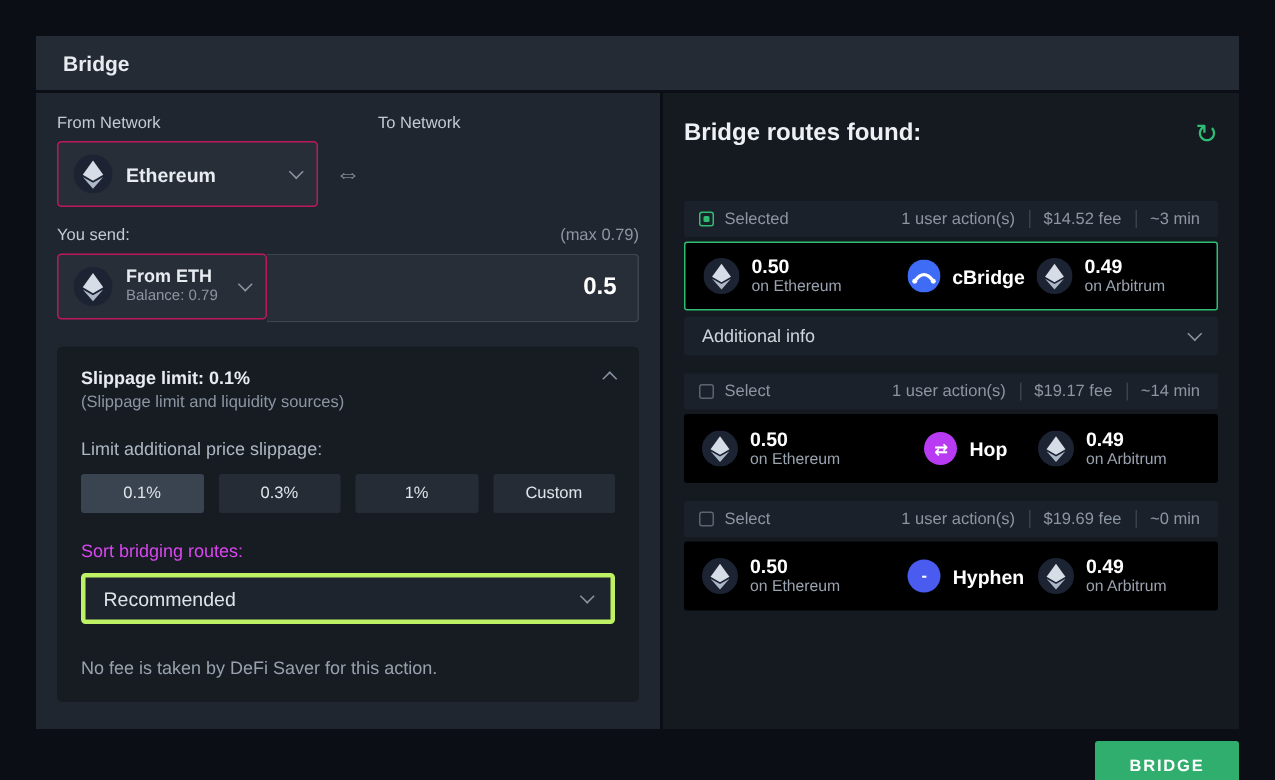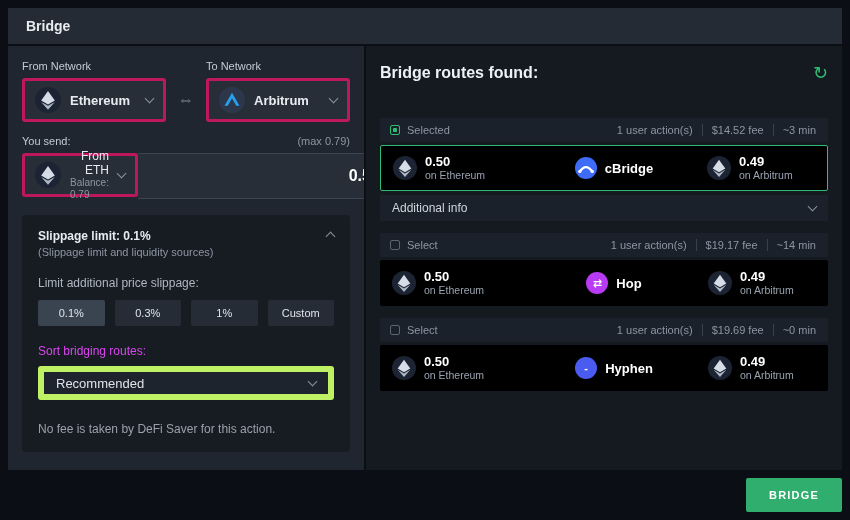--- a/index.html
+++ b/index.html
@@ -1,64 +1,64 @@
 <!DOCTYPE html>
 <html><head>
 <meta charset="utf-8">
 <style>
   * { margin:0; padding:0; box-sizing:border-box; }
   html,body { background:#000; }
   body { font-family:"Liberation Sans","DejaVu Sans",sans-serif; }
-  .app { width:850px; height:520px; background:#0b0e14; padding:8px; position:relative; }
+  .app { width:850px; height:520px; background:#0b0e14; padding:24px; position:relative; }
 
   .titlebar { height:36px; background:#252b34; display:flex; align-items:center;
     padding:0 18px; color:#e8ecf1; font-size:14px; font-weight:700; margin-bottom:2px; }
 
   .content { display:flex; gap:2px; height:424px; }
-  .left-panel { width:356px; background:#20262f; padding:14px; overflow:hidden; }
+  .left-panel { width:416px; background:#20262f; padding:14px; overflow:hidden; }
   .right-panel { flex:1; background:#151a21; padding:18px 14px; overflow:hidden; }
 
   .lbl { font-size:11px; color:#c2cad4; margin-bottom:6px; }
   .net-row { display:flex; }
   .net-col { flex:1; }
   .swap { width:40px; display:flex; align-items:center; justify-content:center;
     color:#7d8796; font-size:17px; padding-top:17px; cursor:pointer; }
 
-  .select { height:44px; background:#272e38; border:3px solid #be185d; border-radius:3px;
+  .select { height:44px; background:#272e38; border:1px solid #be185d; border-radius:3px;
     display:flex; align-items:center; padding:0 10px; gap:9px; cursor:pointer; }
   .select .txt { font-size:13px; font-weight:600; color:#e8ecf1; flex:1; }
 
   .chev { display:inline-block; width:7px; height:7px;
     border-right:1.5px solid #8a94a2; border-bottom:1.5px solid #8a94a2; }
   .chev.down { transform:rotate(45deg); margin-top:-3px; }
   .chev.up { transform:rotate(-135deg); margin-top:4px; }
 
   .send-label-row { display:flex; justify-content:space-between; margin-top:13px; margin-bottom:6px;gap:48px; }
   .send-label-row .lbl { margin:0; }
   .send-label-row .max { font-size:11px; color:#8c96a3; }
   .send-row { display:flex; }
   .token-select { width:174px; }
   .token-texts { flex:1; line-height:1.15; }
-  .token-name { font-size:12px; font-weight:400; color:#e8ecf1;text-align:right; }
+  .token-name { font-size:12px; font-weight:700; color:#e8ecf1; }
   .token-balance { font-size:10px; color:#8c96a3; }
   .amount-input { flex:1; height:46px; background:#272e38; border:1px solid #3b4450; border-left:none;
     border-radius:0 3px 3px 0; text-align:right; padding:0 14px; color:#ffffff;
     font-size:16px; font-weight:700; font-family:"Liberation Sans","DejaVu Sans",sans-serif; outline:none; }
 
   .slippage-panel { margin-top:16px; background:#171c23; border-radius:4px; padding:14px 16px 16px; }
   .slip-head { display:flex; align-items:flex-start; justify-content:space-between; cursor:pointer; }
   .slip-title { font-size:12px; font-weight:700; color:#e8ecf1; }
   .slip-sub { font-size:11px; color:#8c96a3; margin-top:3px; }
   .slip-prompt { font-size:12px; color:#aeb7c2; margin-top:18px; }
   .opt-row { display:flex; gap:10px; margin-top:10px; }
   .opt-btn { flex:1; height:26px; background:#252c36; border:none; border-radius:2px;
     color:#dfe4ea; font-size:11px; cursor:pointer; font-family:inherit; }
   .opt-btn.sel { background:#3a4450; }
   .sort-lbl { font-size:12px; color:#d946ef; margin-top:18px; }
-  .sort-select { margin-top:8px; height:34px; background:#1e242d; border:6px solid #bef264;
+  .sort-select { margin-top:8px; height:34px; background:#1e242d; border:3px solid #bef264;
     border-radius:3px; display:flex; align-items:center; padding:0 12px; cursor:pointer; }
   .sort-select .txt { flex:1; font-size:13px; color:#dfe4ea; }
   .fee-note { font-size:12px; color:#98a1ad; margin-top:22px; }
 
   .routes-title-row { display:flex; justify-content:space-between; align-items:flex-start; }
   .routes-title { font-size:16px; font-weight:600; color:#eef1f4; }
   .refresh { color:#2fbd73; font-size:18px; cursor:pointer; line-height:1; }
 
   .routes { margin-top:36px; }
   .route { border-radius:3px; }
@@ -125,30 +125,20 @@
             </span>
             <span class="txt">Ethereum</span>
             <span class="chev down"></span>
           </div>
         </div>
         <div class="swap">
           <span>⇔</span>
         </div>
         <div class="net-col">
           <div class="lbl">To Network</div>
-          <div class="select">
-            <span class="icon">
-              <svg width="26" height="26" viewBox="0 0 16 16">
-                  <circle cx="8" cy="8" r="8" fill="#2d374b"></circle>
-                  <polygon points="8,3.5 12.6,11.6 10.6,11.6 8,6.9 5.4,11.6 3.4,11.6" fill="#28a0f0"></polygon>
-                </svg>
-            </span>
-            <span class="txt">Arbitrum</span>
-            <span class="chev down"></span>
-          </div>
         </div>
       </div>
 
       <div class="send-label-row">
         <span class="lbl">You send:</span>
         <span class="max">(max 0.79)</span>
       </div>
       <div class="send-row">
         <div class="select token-select">
           <span class="icon">

